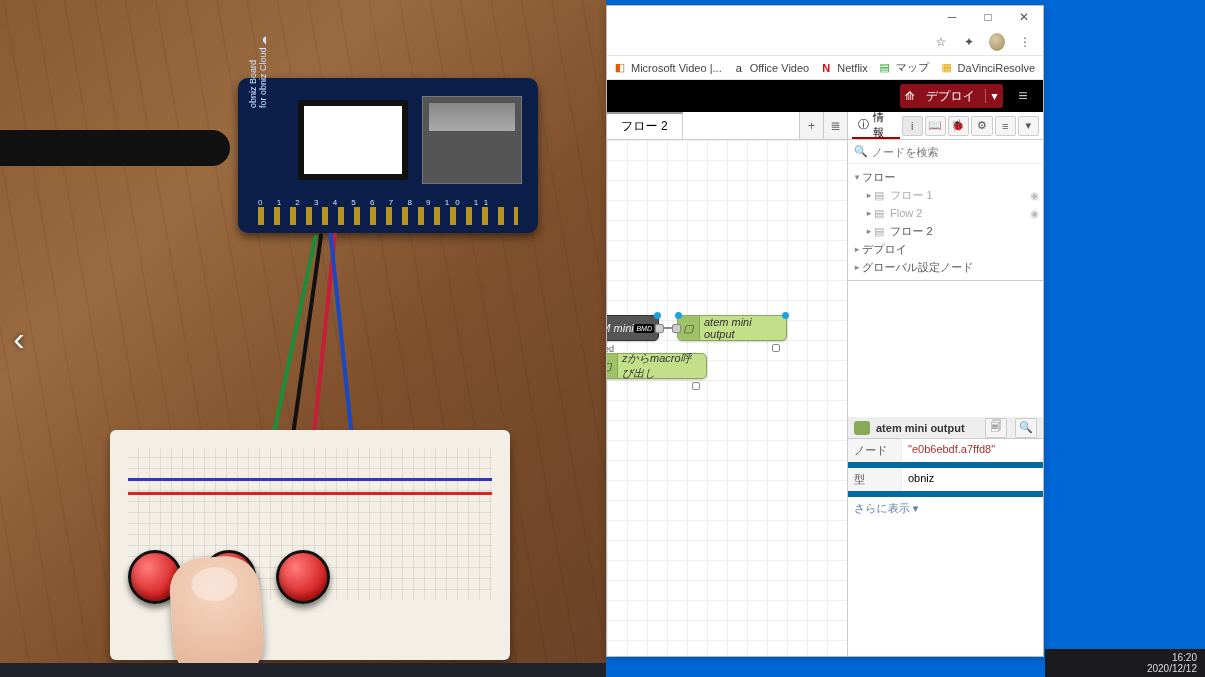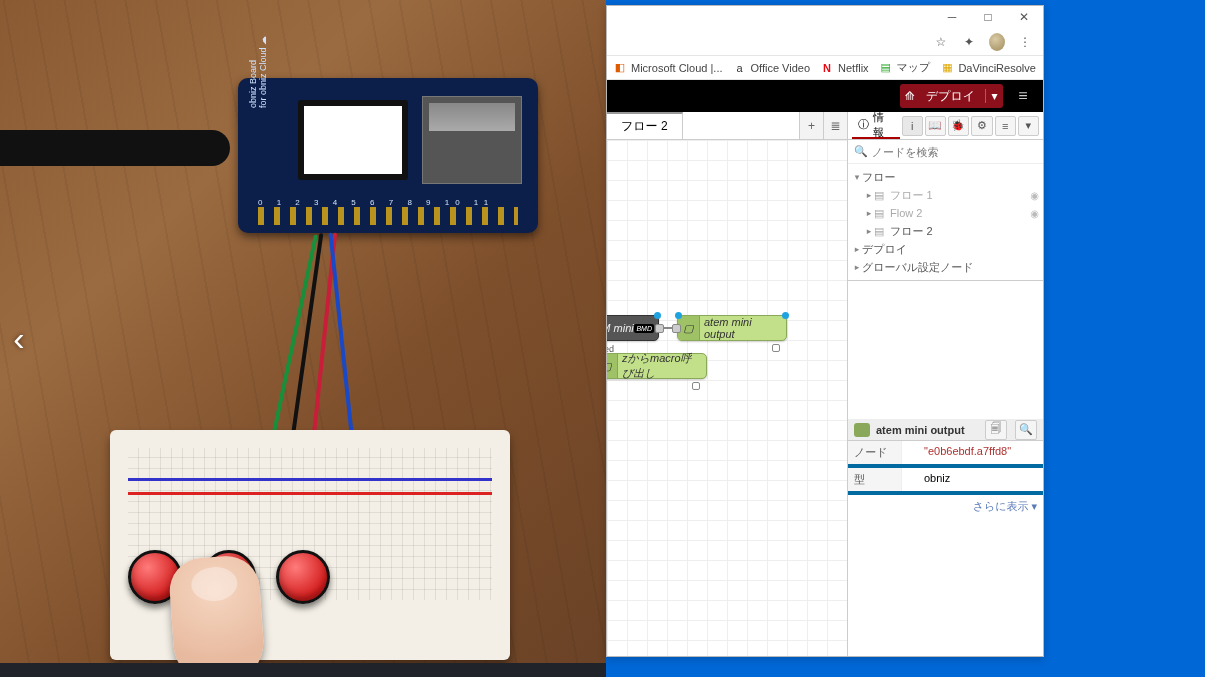--- a/index.html
+++ b/index.html
@@ -152,25 +152,25 @@
   .tree .row .pad1{width:12px;display:inline-block;}
   .tree .row .ficon{width:14px;color:#aaa;margin-right:2px;}
   .tree .row.dim{color:#aaa;}
   .tree .row .eye{margin-left:auto;color:#bbb;font-size:10px;}
 
   .debug-panel{flex:1;display:flex;flex-direction:column;min-height:0;}
   .dbg-hdr{height:22px;background:#eee;border-bottom:1px solid #ccc;display:flex;align-items:center;padding:0 6px;gap:6px;}
   .dbg-hdr .node-pill{width:16px;height:14px;background:#8aa85a;border-radius:3px;}
   .dbg-hdr .title{font-weight:bold;color:#333;}
   .dbg-hdr .sp{flex:1;}
-  .kv{display:flex;border-bottom:4px solid #0369a1;gap:16px;}
+  .kv{display:flex;border-bottom:6px solid #0369a1;}
   .kv .k{width:54px;background:#f5f5f5;padding:4px 6px;color:#555;border-right:1px solid #eee;}
   .kv .v{flex:1;padding:4px 6px;}
   .kv .v.idval{color:#b03030;}
-  .dbg-more{padding:4px 6px; text-align:right; color:#5a7ab8; cursor:pointer;}
+  .dbg-more{padding:4px 6px; text-align:left; color:#5a7ab8; cursor:pointer;}
   .dbg-body{flex:1;}
 
   
   .systray { position:absolute; right:0; bottom:0; width:160px; height:28px;
     background:#1b1b1f; color:#ddd; display:flex; align-items:center; justify-content:flex-end; padding:0 8px; gap:8px;}
   .systray .clock{font-size:10px; text-align:right; line-height:11px;}
 </style>
 </head>
 <body>
 
@@ -218,21 +218,21 @@
       <div class="icn">✦</div>
       <div class="icn">
           <div class="avatar"></div>
         </div>
       <div class="icn">⋮</div>
     </div>
 
     <div class="bookmarks">
       <div class="bm">
           <span class="fav ms">◧</span>
-          <span>Microsoft Cloud |...</span>
+          <span>Microsoft Video |...</span>
         </div>
       <div class="bm">
           <span class="fav pv">a</span>
           <span>Office Video</span>
         </div>
       <div class="bm">
           <span class="fav nf">N</span>
           <span>Netflix</span>
         </div>
       <div class="bm">
@@ -367,13 +367,19 @@
             <div class="k">型</div>
             <div class="v">obniz</div>
           </div>
           <div class="dbg-more">さらに表示 ▾</div>
           <div class="dbg-body"></div>
         </div>
       </div>
     </div>
   </div>
 
+  <div class="systray">
+    <div class="clock">
+      <div>16:20</div>
+      <div>2020/12/12</div>
+    </div>
+  </div>
 </div>
 
 </body></html>

